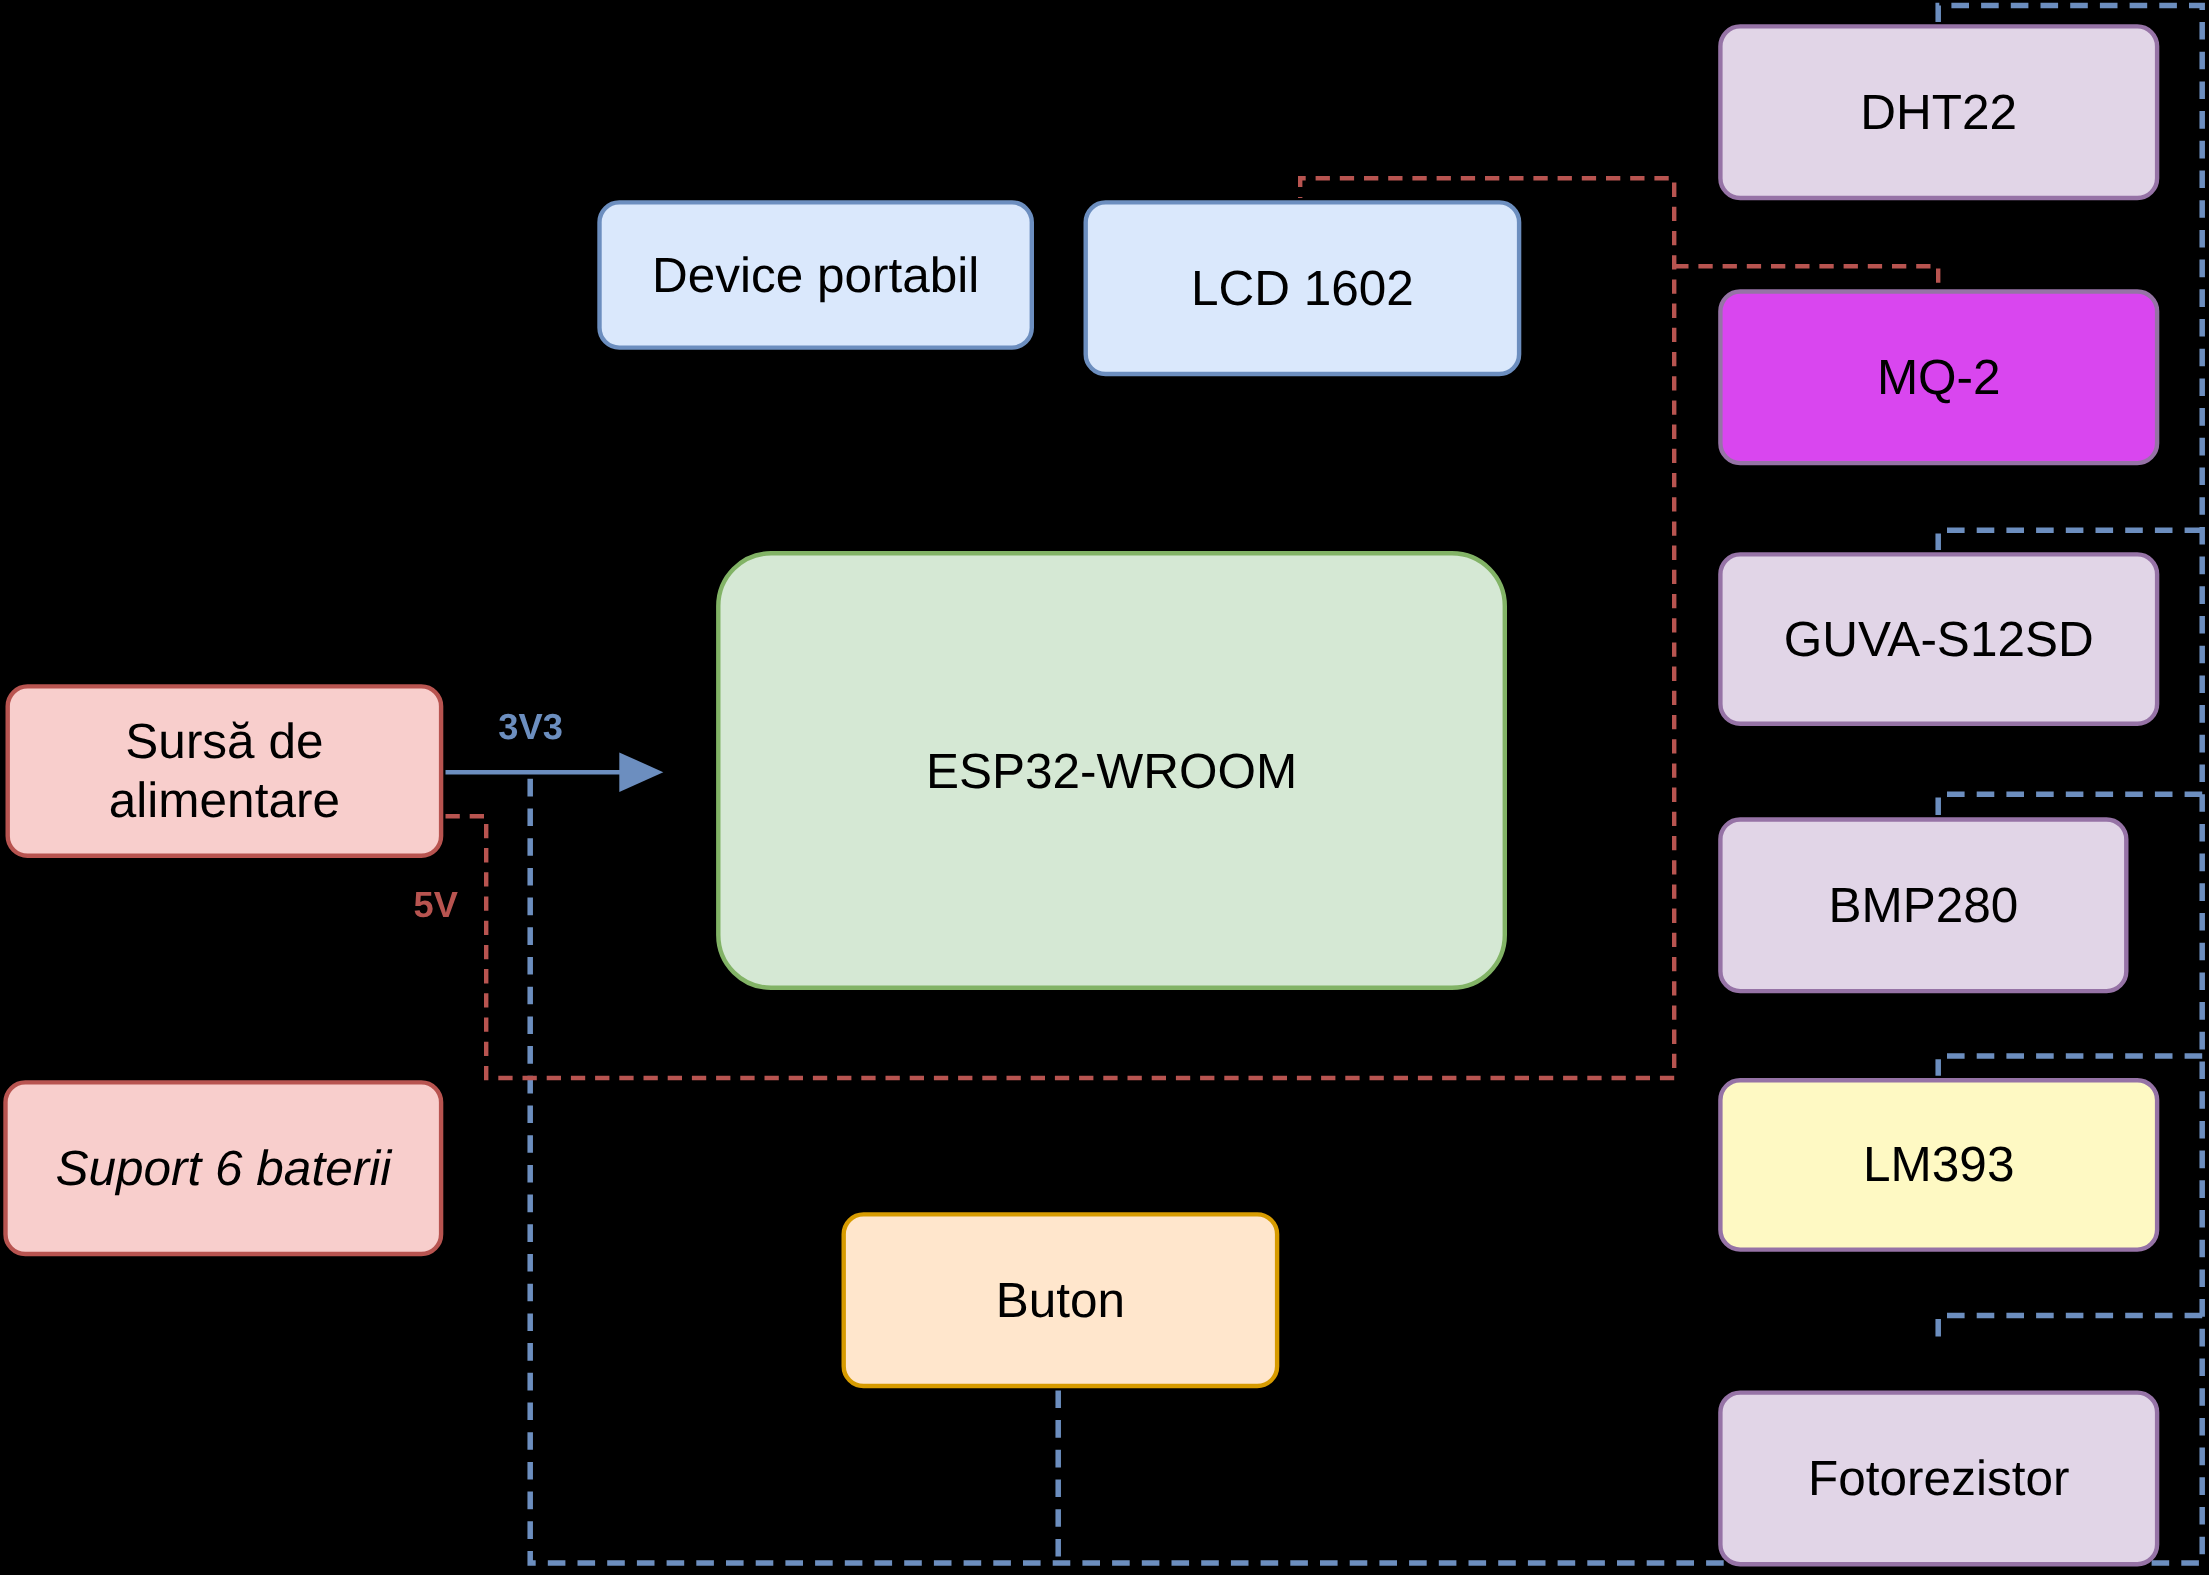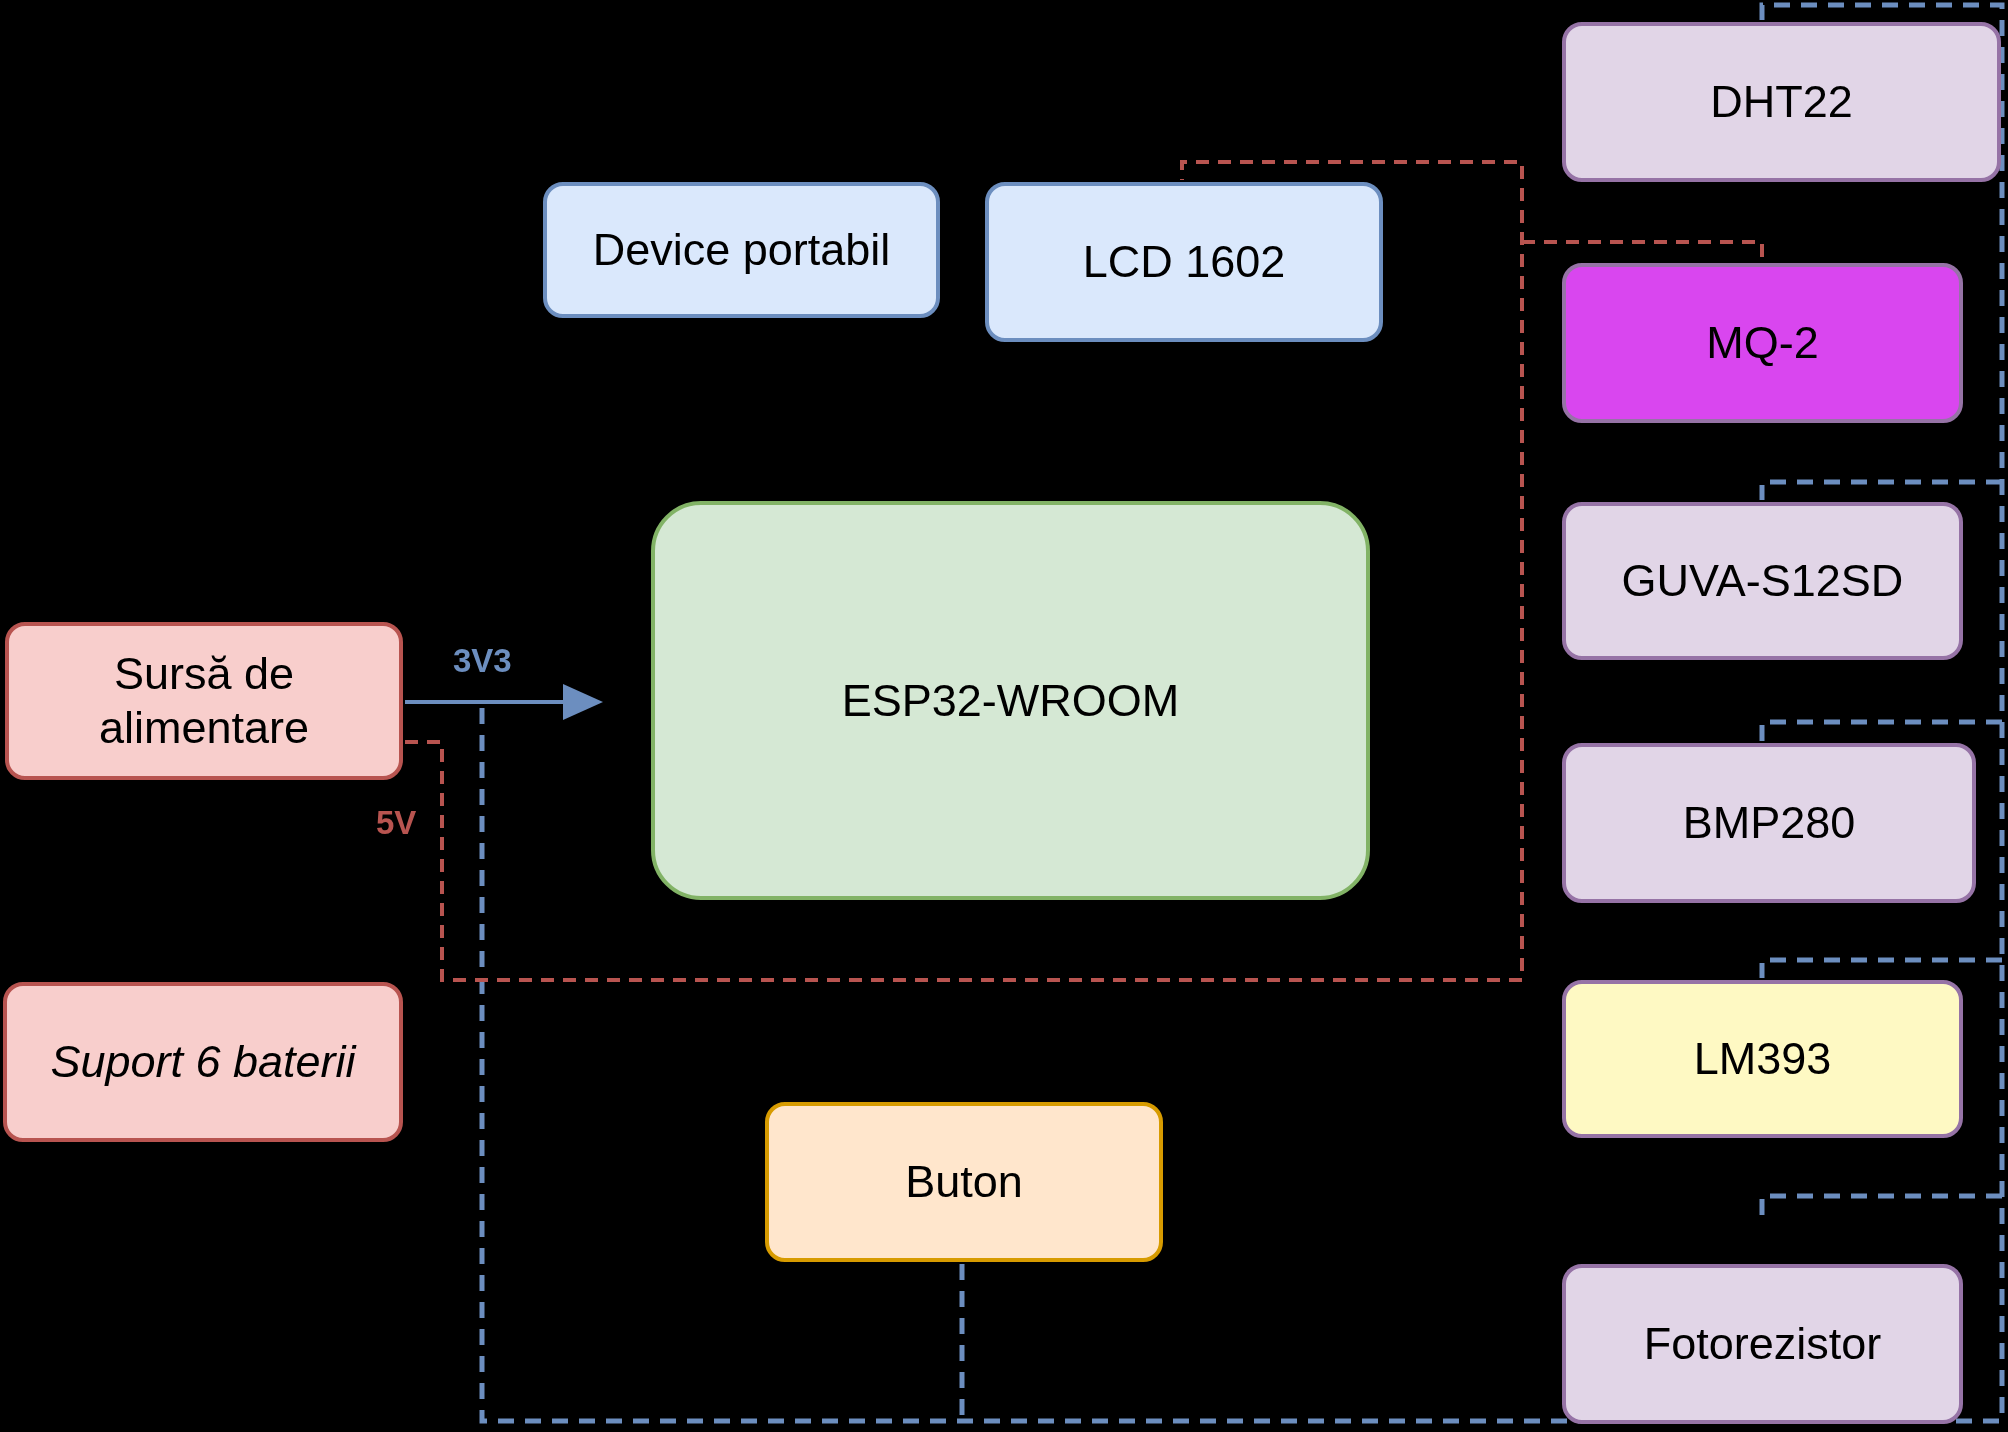--- a/index.html
+++ b/index.html
@@ -76,33 +76,33 @@
   </div>
 
   <div class="node" style="left: 3px; top: 982px; width: 400px; height: 160px; background-color: rgb(248, 206, 204); border-color: rgb(184, 84, 80); font-style: italic;">
     <span class="lbl">Suport 6 baterii</span>
   </div>
 
   <div class="node" style="left: 765px; top: 1102px; width: 398px; height: 160px; background-color: rgb(255, 230, 204); border-color: rgb(215, 155, 0);">
     <span class="lbl">Buton</span>
   </div>
 
-  <div class="node" style="left: 1562px; top: 22px; width: 439px; height: 160px; background-color: rgb(225, 213, 231); border-color: rgb(150, 115, 166);">
+  <div class="node" style="left: 1562px; top: 22px; width: 401px; height: 160px; background-color: rgb(225, 213, 231); border-color: rgb(150, 115, 166);">
     <span class="lbl">DHT22</span>
   </div>
 
   <div class="node" style="left: 1562px; top: 263px; width: 401px; height: 160px; background-color: #d946ef; border-color: rgb(150, 115, 166);">
     <span class="lbl">MQ-2</span>
   </div>
 
   <div class="node" style="left: 1562px; top: 502px; width: 401px; height: 158px; background-color: rgb(225, 213, 231); border-color: rgb(150, 115, 166);">
     <span class="lbl">GUVA-S12SD</span>
   </div>
 
-  <div class="node" style="left: 1562px; top: 743px; width: 414px; height: 160px; background-color: rgb(225, 213, 231); border-color: rgb(150, 115, 166);">
+  <div class="node" style="left: 1562px; top: 743px; width: 373px; height: 160px; background-color: rgb(225, 213, 231); border-color: rgb(150, 115, 166);">
     <span class="lbl">BMP280</span>
   </div>
 
   <div class="node" style="left: 1562px; top: 980px; width: 401px; height: 158px; background-color: #fef9c3; border-color: rgb(150, 115, 166);">
     <span class="lbl">LM393</span>
   </div>
 
   <div class="node" style="left: 1562px; top: 1264px; width: 401px; height: 160px; background-color: rgb(225, 213, 231); border-color: rgb(150, 115, 166); text-align: right;">
     <span class="lbl">Fotorezistor</span>
   </div>

